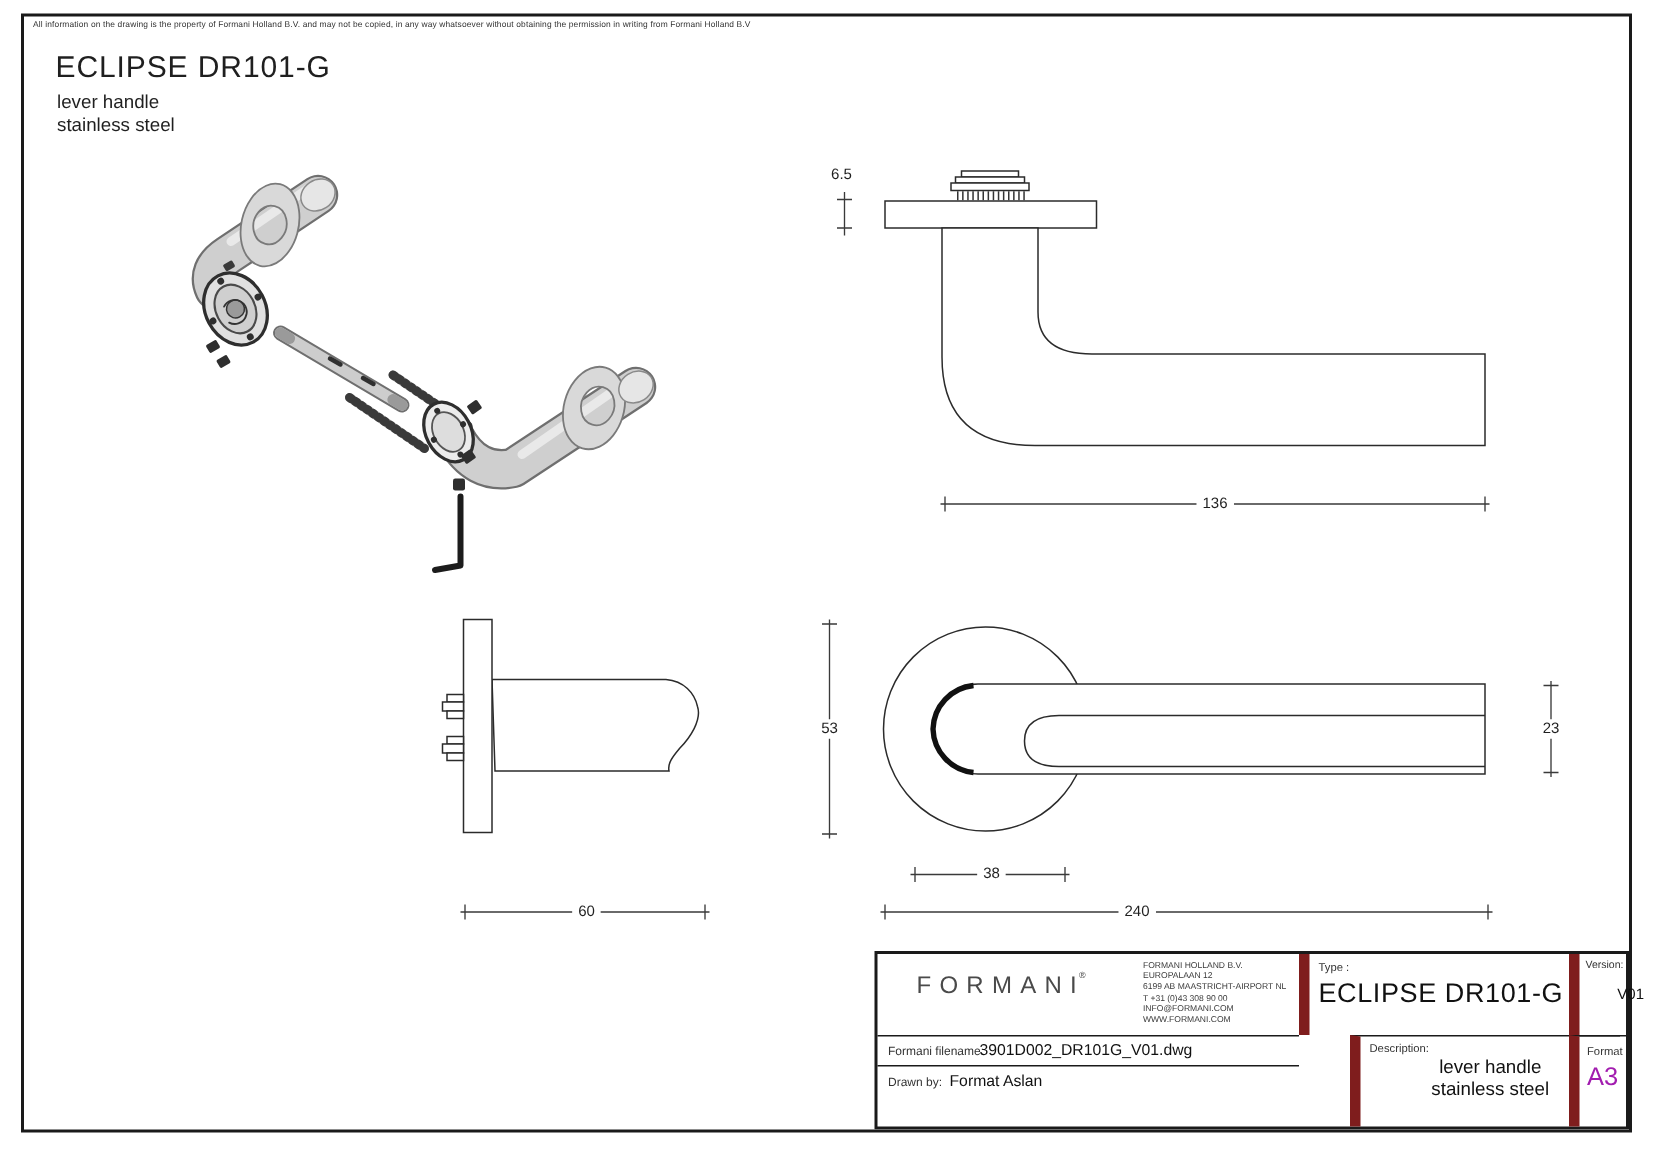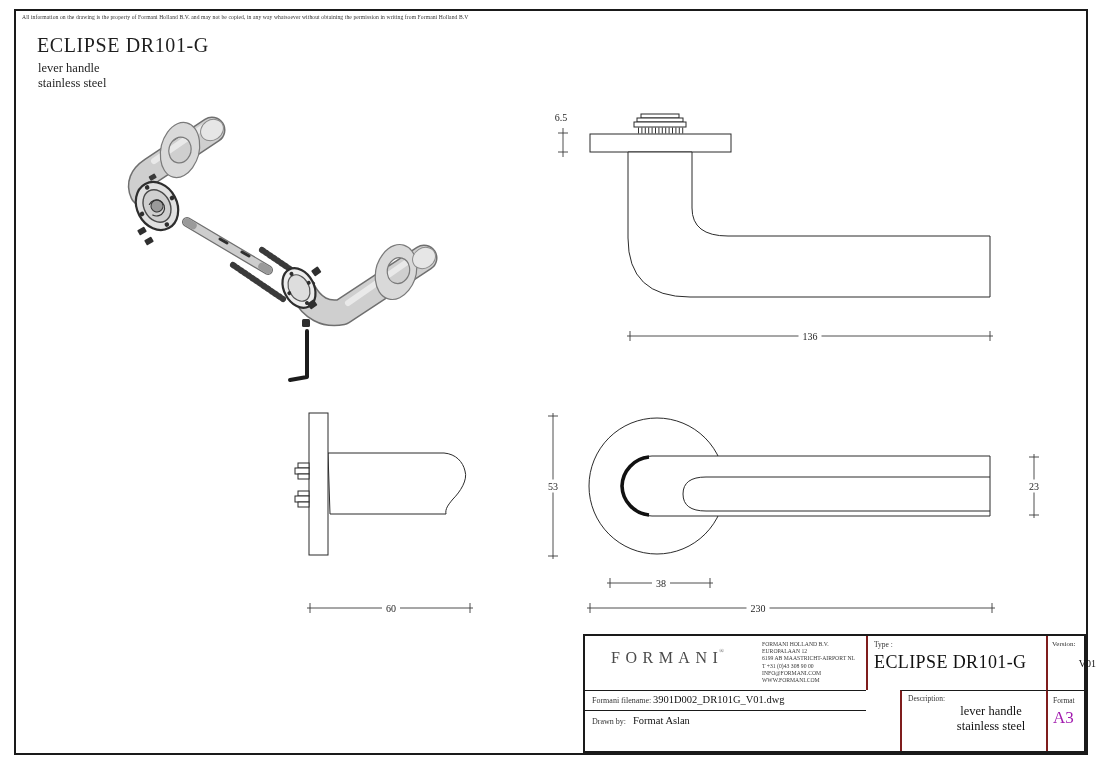--- a/index.html
+++ b/index.html
@@ -1,30 +1,30 @@
 <!DOCTYPE html>
 <html><head>
 <meta charset="utf-8">
 <style>
   html,body{margin:0;padding:0;background:#ffffff;}
   .sheet{position:relative;width:1103px;height:770px;background:#ffffff;overflow:hidden;
-         font-family:Liberation Serif, serif;color:#222;}
+         font-family:Liberation Sans, sans-serif;color:#222;}
   .frame{position:absolute;left:14px;top:9px;width:1074px;height:746px;
          border:2px solid #1a1a1a;box-sizing:border-box;background:#ffffff;}
   .disclaimer{position:absolute;left:6px;top:3px;font-size:5.6px;color:#333;letter-spacing:.1px;white-space:nowrap;}
   .title{position:absolute;left:21px;top:23px;font-size:20px;letter-spacing:.6px;color:#1f1f1f;}
   .subtitle{position:absolute;left:22px;top:50px;font-size:12.5px;line-height:15px;color:#1f1f1f;}
   .drawing-layer{position:absolute;left:0;top:0;width:1103px;height:770px;pointer-events:none;}
   .dim-label{position:absolute;transform:translate(-50%,-50%);font-size:10px;color:#1f1f1f;
              background:#ffffff;padding:0 4px;white-space:nowrap;line-height:13px;}
   
   .tb{position:absolute;left:583px;top:634px;width:503px;height:119px;
       border:2px solid #1a1a1a;box-sizing:border-box;background:#fff;}
   .tb-cell{position:absolute;box-sizing:border-box;}
-  .bl{border-left:2px solid #7f1d1d;} .bt{border-top:1px solid #1a1a1a;}
+  .bl{border-left:7px solid #7f1d1d;} .bt{border-top:1px solid #1a1a1a;}
   .cell-logo{left:0;top:0;width:281px;height:54px;}
   .cell-type{left:281px;top:0;width:180px;height:54px;}
   .cell-version{left:461px;top:0;width:38px;height:54px;}
   .cell-filename{left:0;top:54px;width:281px;height:20px;}
   .cell-drawn{left:0;top:74px;width:281px;height:21px;}
   .cell-creation{left:0;top:95px;width:281px;height:20px;}
   .cell-desc{left:281px;top:54px;width:180px;height:61px;margin-left:34px;}
   .cell-format{left:461px;top:54px;width:38px;height:61px;}
   .logo{position:absolute;left:26px;top:12px;font-size:16px;letter-spacing:5.5px;color:#4a4a4a;}
   .logo sup{font-size:6px;letter-spacing:0;vertical-align:10px;margin-left:-4px;}
@@ -170,21 +170,21 @@
       <path d="M1034,454 V518 M1029,457 H1039 M1029,515 H1039"></path>
 
       <path d="M307,608 H473 M310,603 V613 M470,603 V613"></path>
     </g>
   </svg>
 
   <span class="dim-label" style="left:561px;top:117px">6.5</span>
   <span class="dim-label" style="left:810px;top:336px">136</span>
   <span class="dim-label" style="left:553px;top:486px">53</span>
   <span class="dim-label" style="left:661px;top:583px">38</span>
-  <span class="dim-label" style="left:758px;top:608px">230</span>
+  <span class="dim-label" style="left:758px;top:608px">240</span>
   <span class="dim-label" style="left:1034px;top:486px">23</span>
   <span class="dim-label" style="left:391px;top:608px">60</span>
 
   <div class="tb">
 
     <div class="tb-cell cell-logo">
       <div class="logo"><span>FORMANI</span><sup>®</sup></div>
       <div class="address">
         <div>FORMANI HOLLAND B.V.</div>
         <div>EUROPALAAN 12</div>

